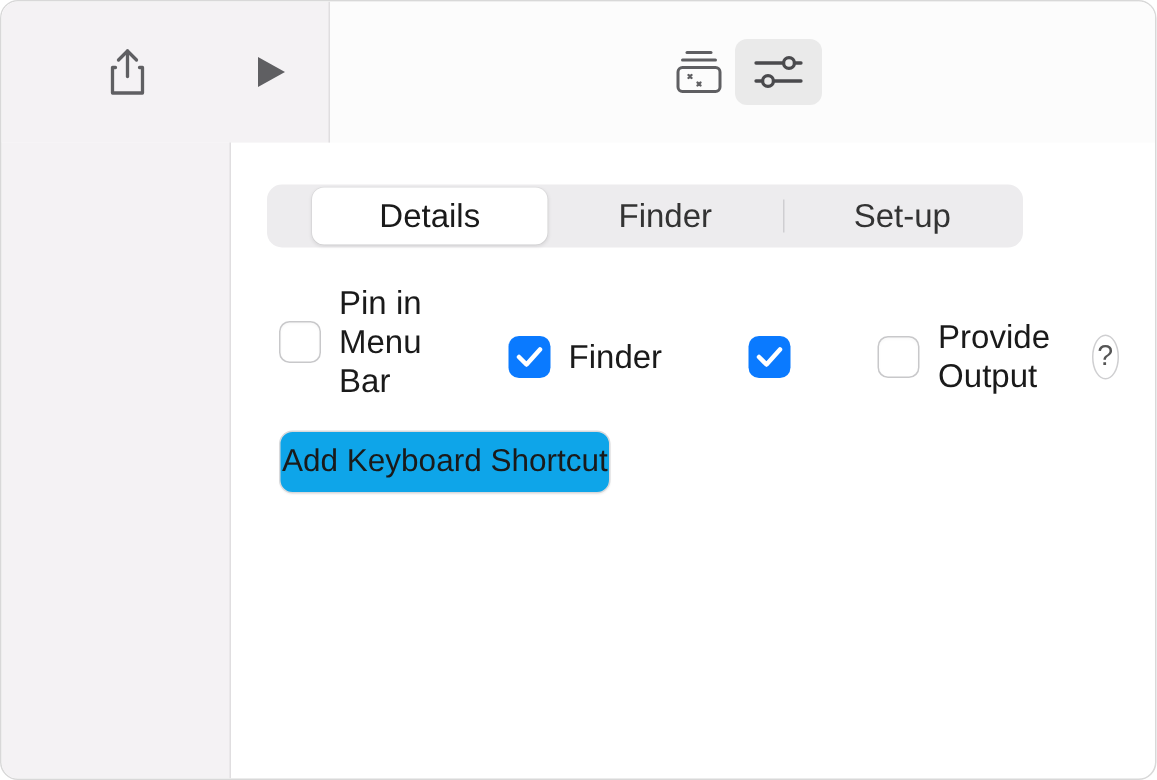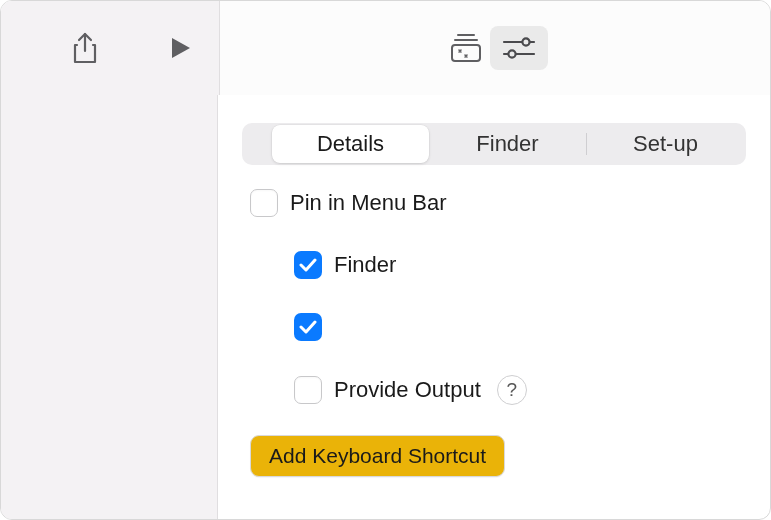--- a/index.html
+++ b/index.html
@@ -99,21 +99,21 @@
       margin-left: 28px;
     }
     .seg-divider {
       width: 1px;
       height: 22px;
       background: #cfced1;
       align-self: center;
     }
     .checks {
       display: flex;
-      flex-direction: column;
+      flex-direction: row;
       gap: 14px;
       padding-left: 8px;
     }
     .check-row {
       display: flex;
       align-items: center;
       gap: 12px;
     }
     .check-row.indent {
       padding-left: 44px;
@@ -150,27 +150,27 @@
       border: 1px solid #cfcfd1;
       display: flex;
       align-items: center;
       justify-content: center;
       font-size: 19px;
       color: #555;
       margin-left: 4px;
       background: #fff;
     }
     .shortcut-btn {
-      margin-top: 30px;
+      margin-top: 20px;
       margin-left: 8px;
       display: inline-flex;
       align-items: center;
       height: 42px;
-      padding: 0 18px;
-      background: #eab308;
+      padding: 0 1px;
+      background: #0ea5e9;
       border: 1px solid #d9d9db;
       border-radius: 9px;
       font-size: 21px;
       color: #1a1a1a;
       box-shadow: 0 1px 1px rgba(0,0,0,0.04);
     }
   </style>
 </head>
 <body>
 

